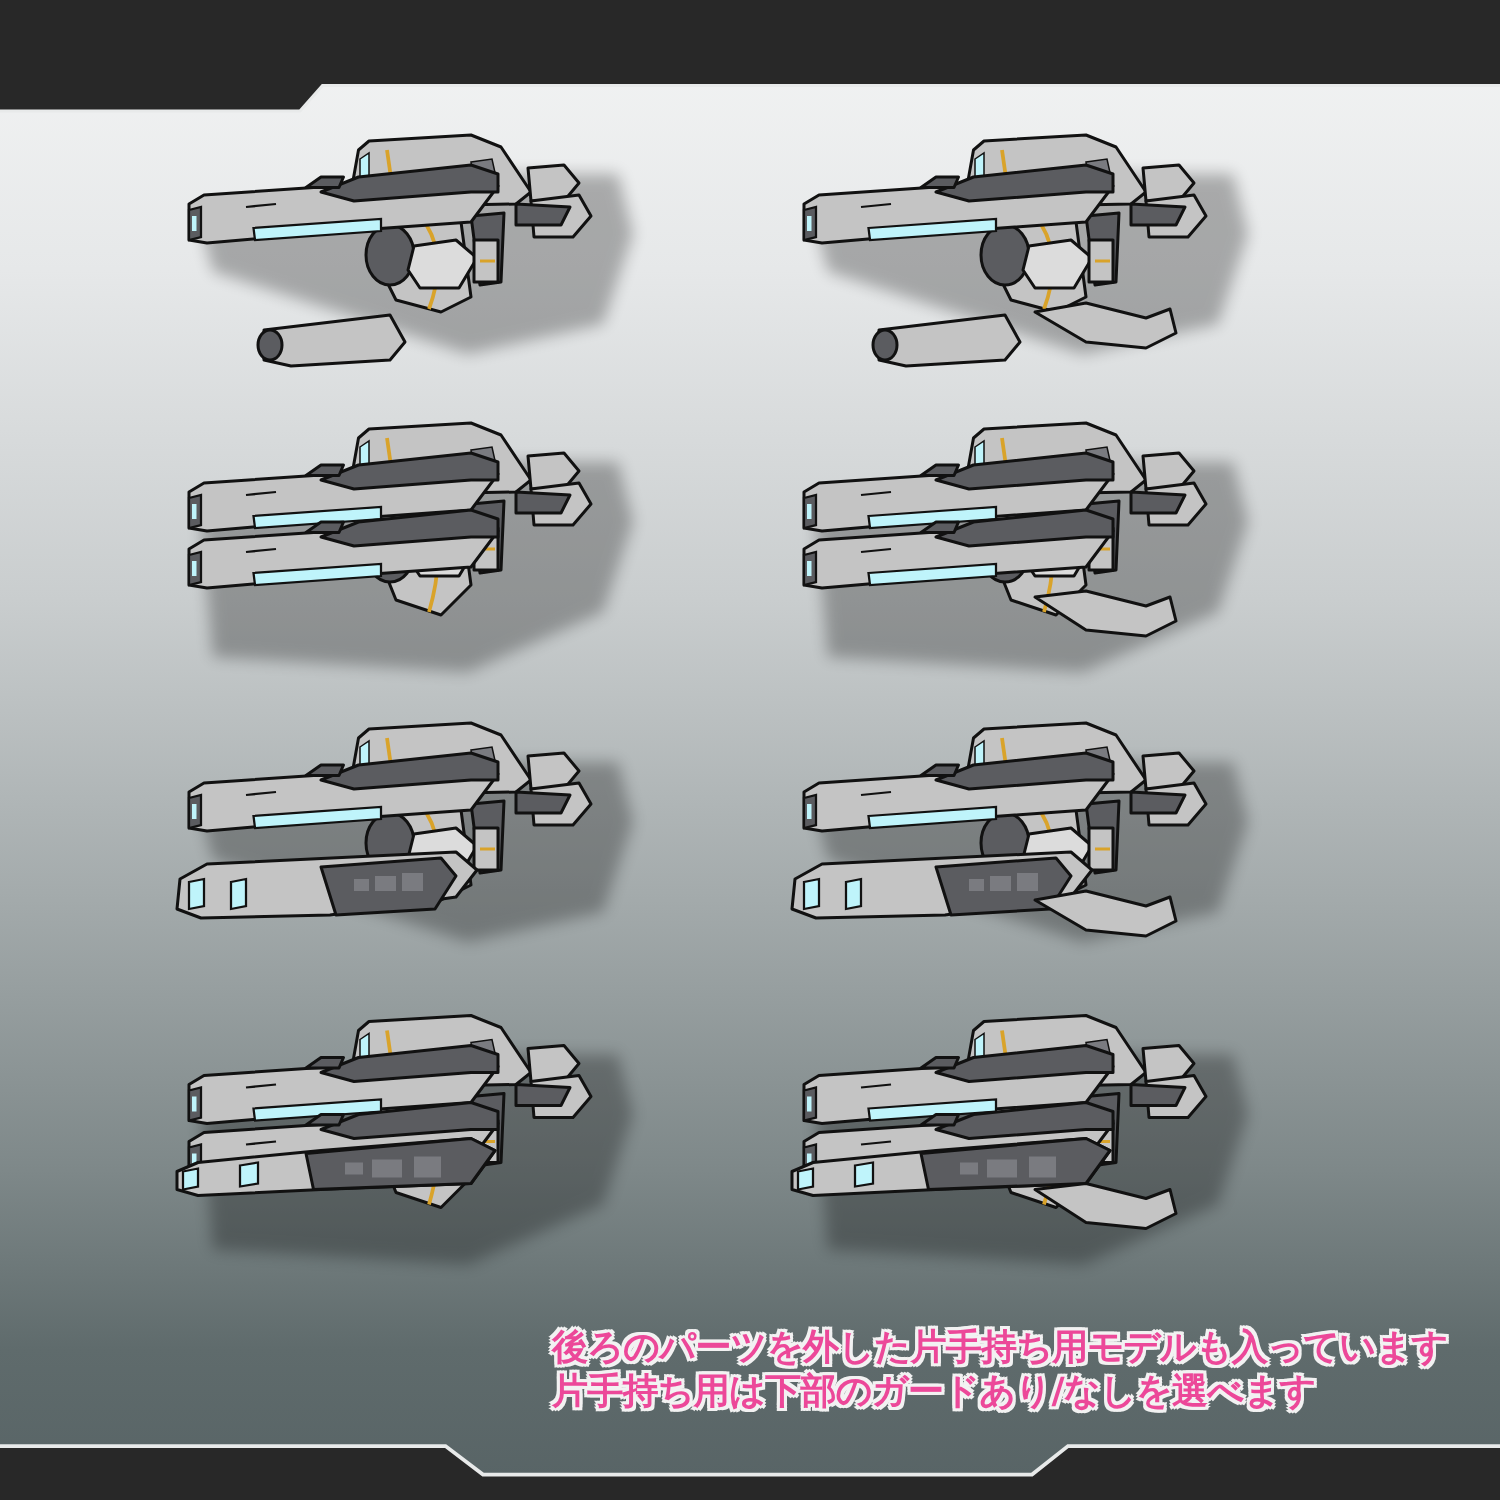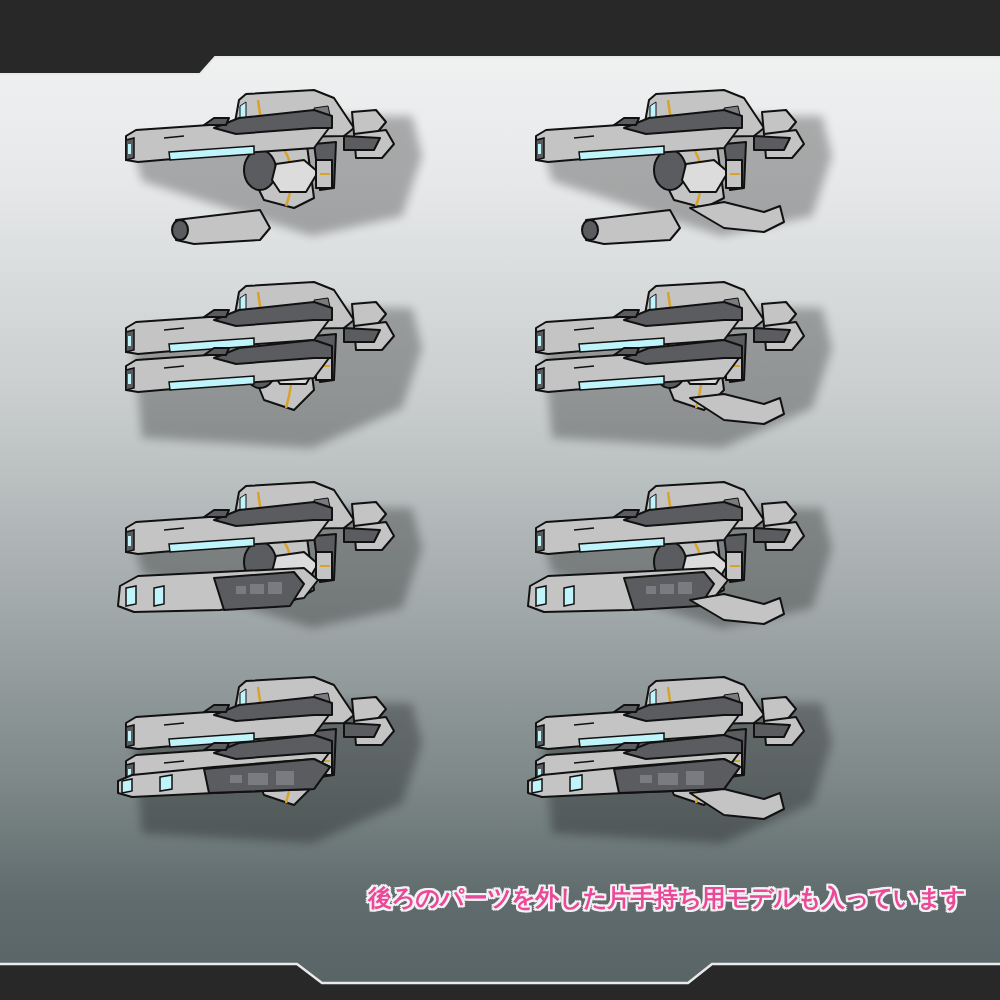--- a/index.html
+++ b/index.html
@@ -430,13 +430,14 @@
       <path d="M108 106 L118 104 L118 116 L108 118 Z" fill="#bff4fb" stroke="#111111" stroke-width="1.5"></path>
       <path d="M146 102 L158 100 L158 114 L146 116 Z" fill="#bff4fb" stroke="#111111" stroke-width="1.5"></path>
     </g>
         <path d="M266 118 L300 114 L340 124 L356 118 L360 134 L340 144 L300 140 Z" fill="#c4c4c4" stroke="#111111" stroke-width="2" stroke-linejoin="round"></path>
   </svg>
     </div>
   </div>
 
 <div class="caption">
   <span class="line">後ろのパーツを外した片手持ち用モデルも入っています</span>
+  <span class="line">片手持ち用は下部のガードあり/なしを選べます</span>
 </div>
 
 </body></html>

